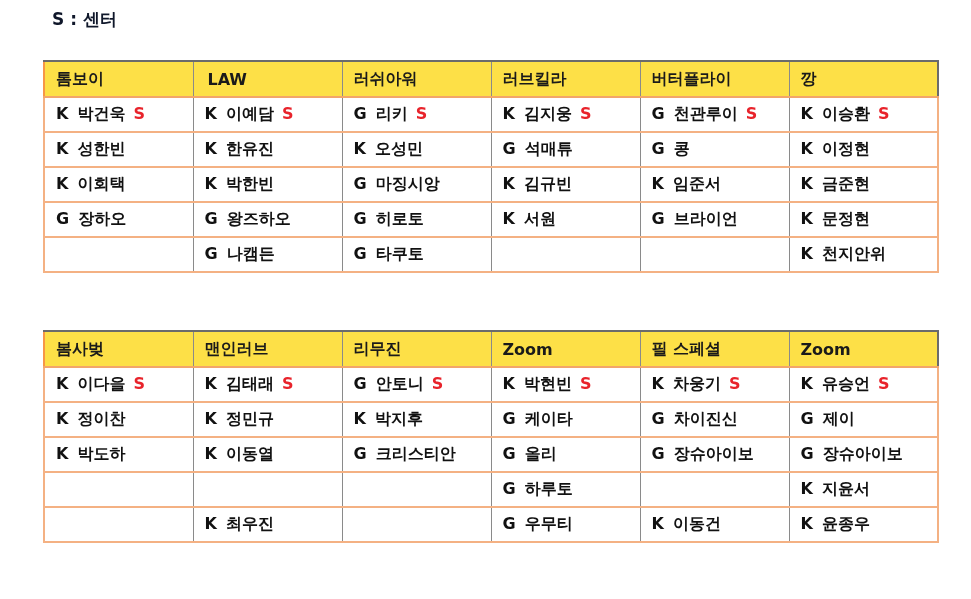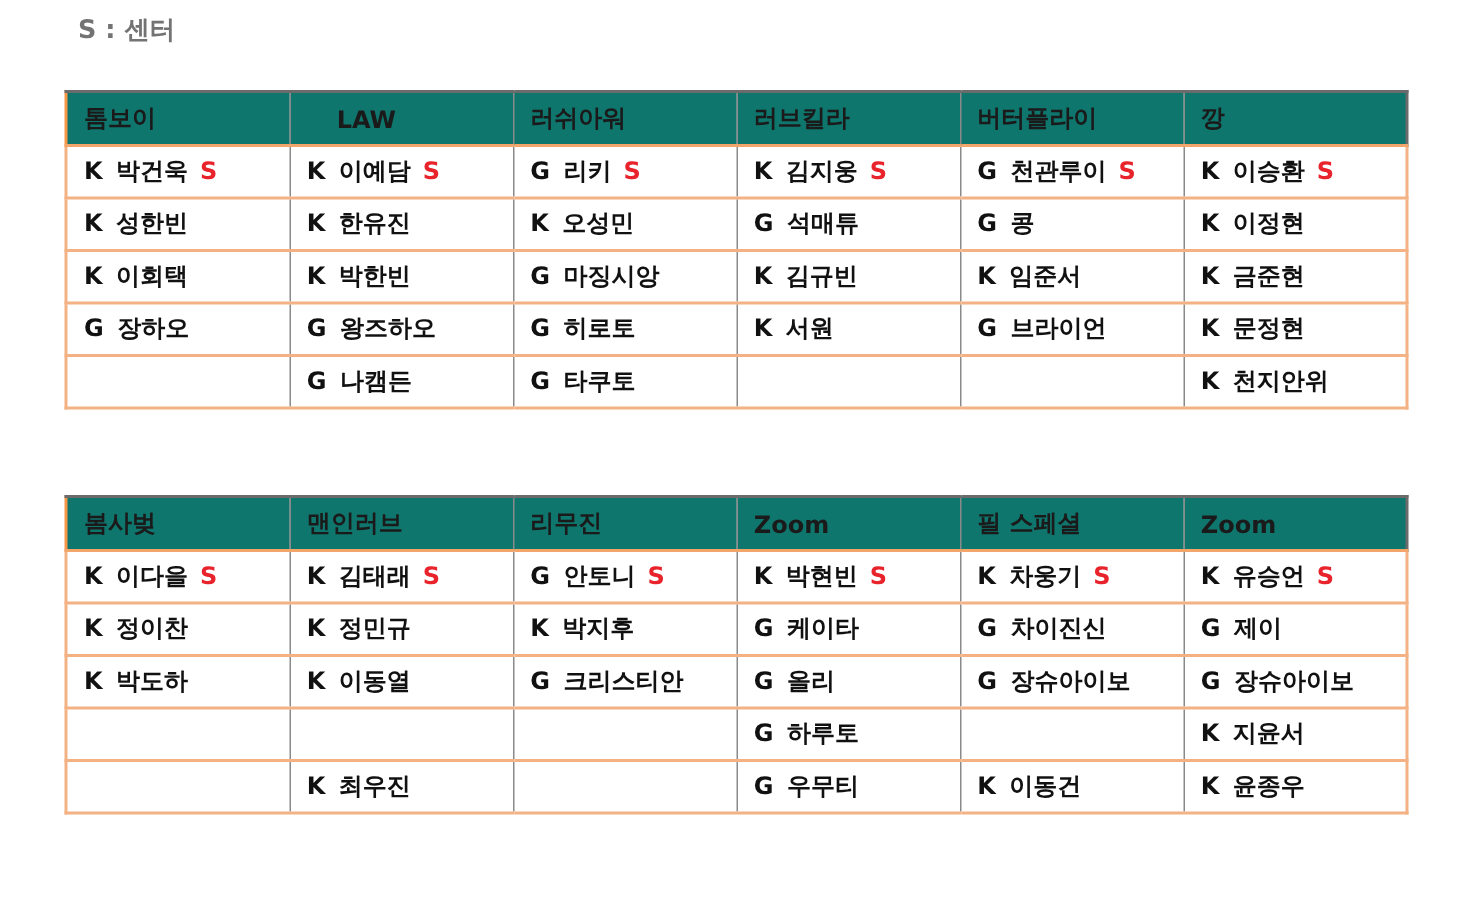--- a/index.html
+++ b/index.html
@@ -1,21 +1,21 @@
 <!DOCTYPE html>
 <html><head>
 <meta charset="utf-8">
 <style>
   html, body { margin:0; padding:0; background:#ffffff; }
   body { width:971px; height:599px; position:relative; overflow:hidden;
          font-family:"DejaVu Sans", "Liberation Sans", sans-serif; }
-  .legend { position:absolute; left:52px; top:8px; font-size:17px; font-weight:bold; color:#737373; }
+  .legend { position:absolute; left:52px; top:8px; font-size:17px; font-weight:bold; color:#0f172a; }
   table.roster { position:absolute; left:43px; border-collapse:collapse; table-layout:fixed; width:895px; }
   table.roster col { width:149px; }
-  table.roster th { background:#0f766e; height:34px; text-align:left; padding:0 0 0 11px;
+  table.roster th { background:#fde047; height:34px; text-align:left; padding:0 0 0 11px;
          font-size:16px; font-weight:bold; color:#1a1a1a;
          border-top:2px solid #6b6b6b; border-bottom:2px solid #f3a56a;
          border-left:1px solid #8a8a8a; border-right:1px solid #8a8a8a; }
   table.roster th:first-child { border-left:2px solid #f79646; }
   table.roster th:last-child { border-right:2px solid #6b6b6b; }
   table.roster td { height:33px; padding:0 0 0 11px; font-size:16px; font-weight:bold; color:#111;
          border-bottom:2px solid #f4b183; border-left:1px solid #8a8a8a; border-right:1px solid #8a8a8a;
          white-space:nowrap; }
   table.roster td:first-child { border-left:2px solid #f4b183;margin-left:44px; }
   table.roster td:last-child { border-right:2px solid #f4b183; }
@@ -34,21 +34,21 @@
       <col>
       <col>
       <col>
       <col>
       <col>
       <col>
     </colgroup>
   <thead>
     <tr>
       <th style="padding-left:11px">톰보이</th>
-      <th style="padding-left:31px">LAW</th>
+      <th style="padding-left:14px">LAW</th>
       <th>러쉬아워</th>
       <th>러브킬라</th>
       <th>버터플라이</th>
       <th>깡</th>
     </tr>
   </thead>
   <tbody id="t1-body">
       <tr>
         <td><span class="pos">K</span><span>박건욱</span><span class="s">S</span></td>
         <td><span class="pos">K</span><span>이예담</span><span class="s">S</span></td>

